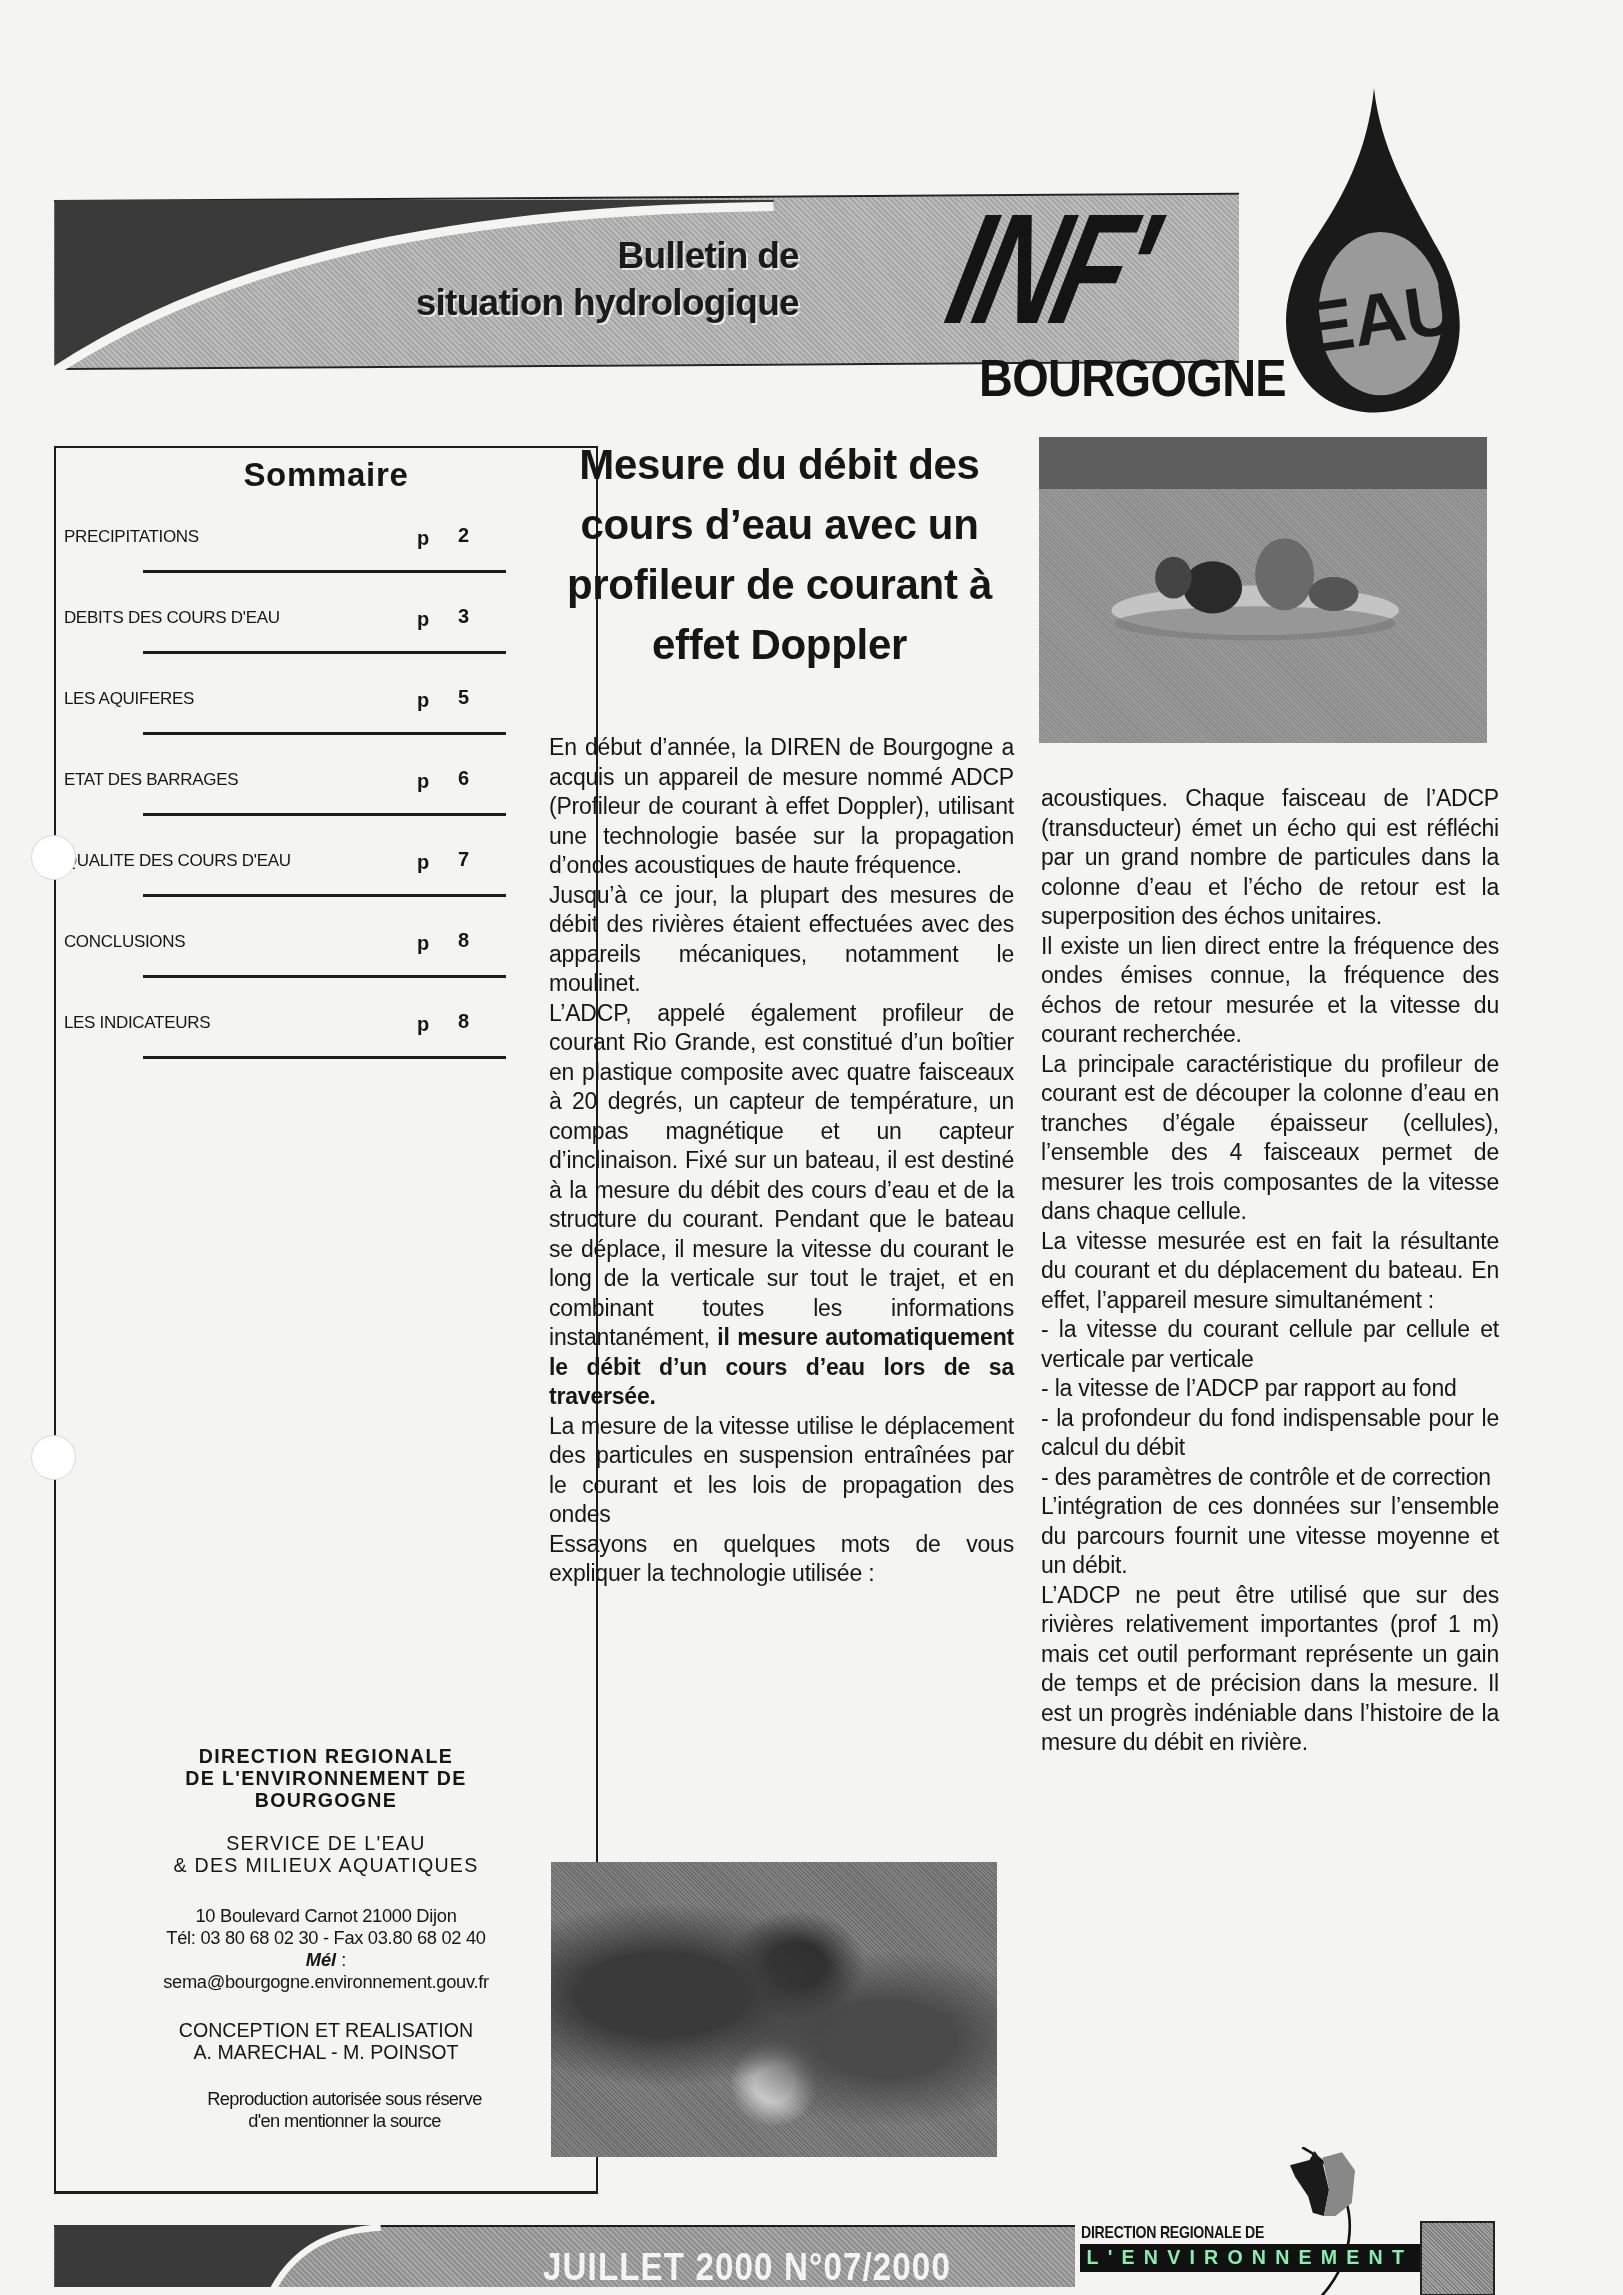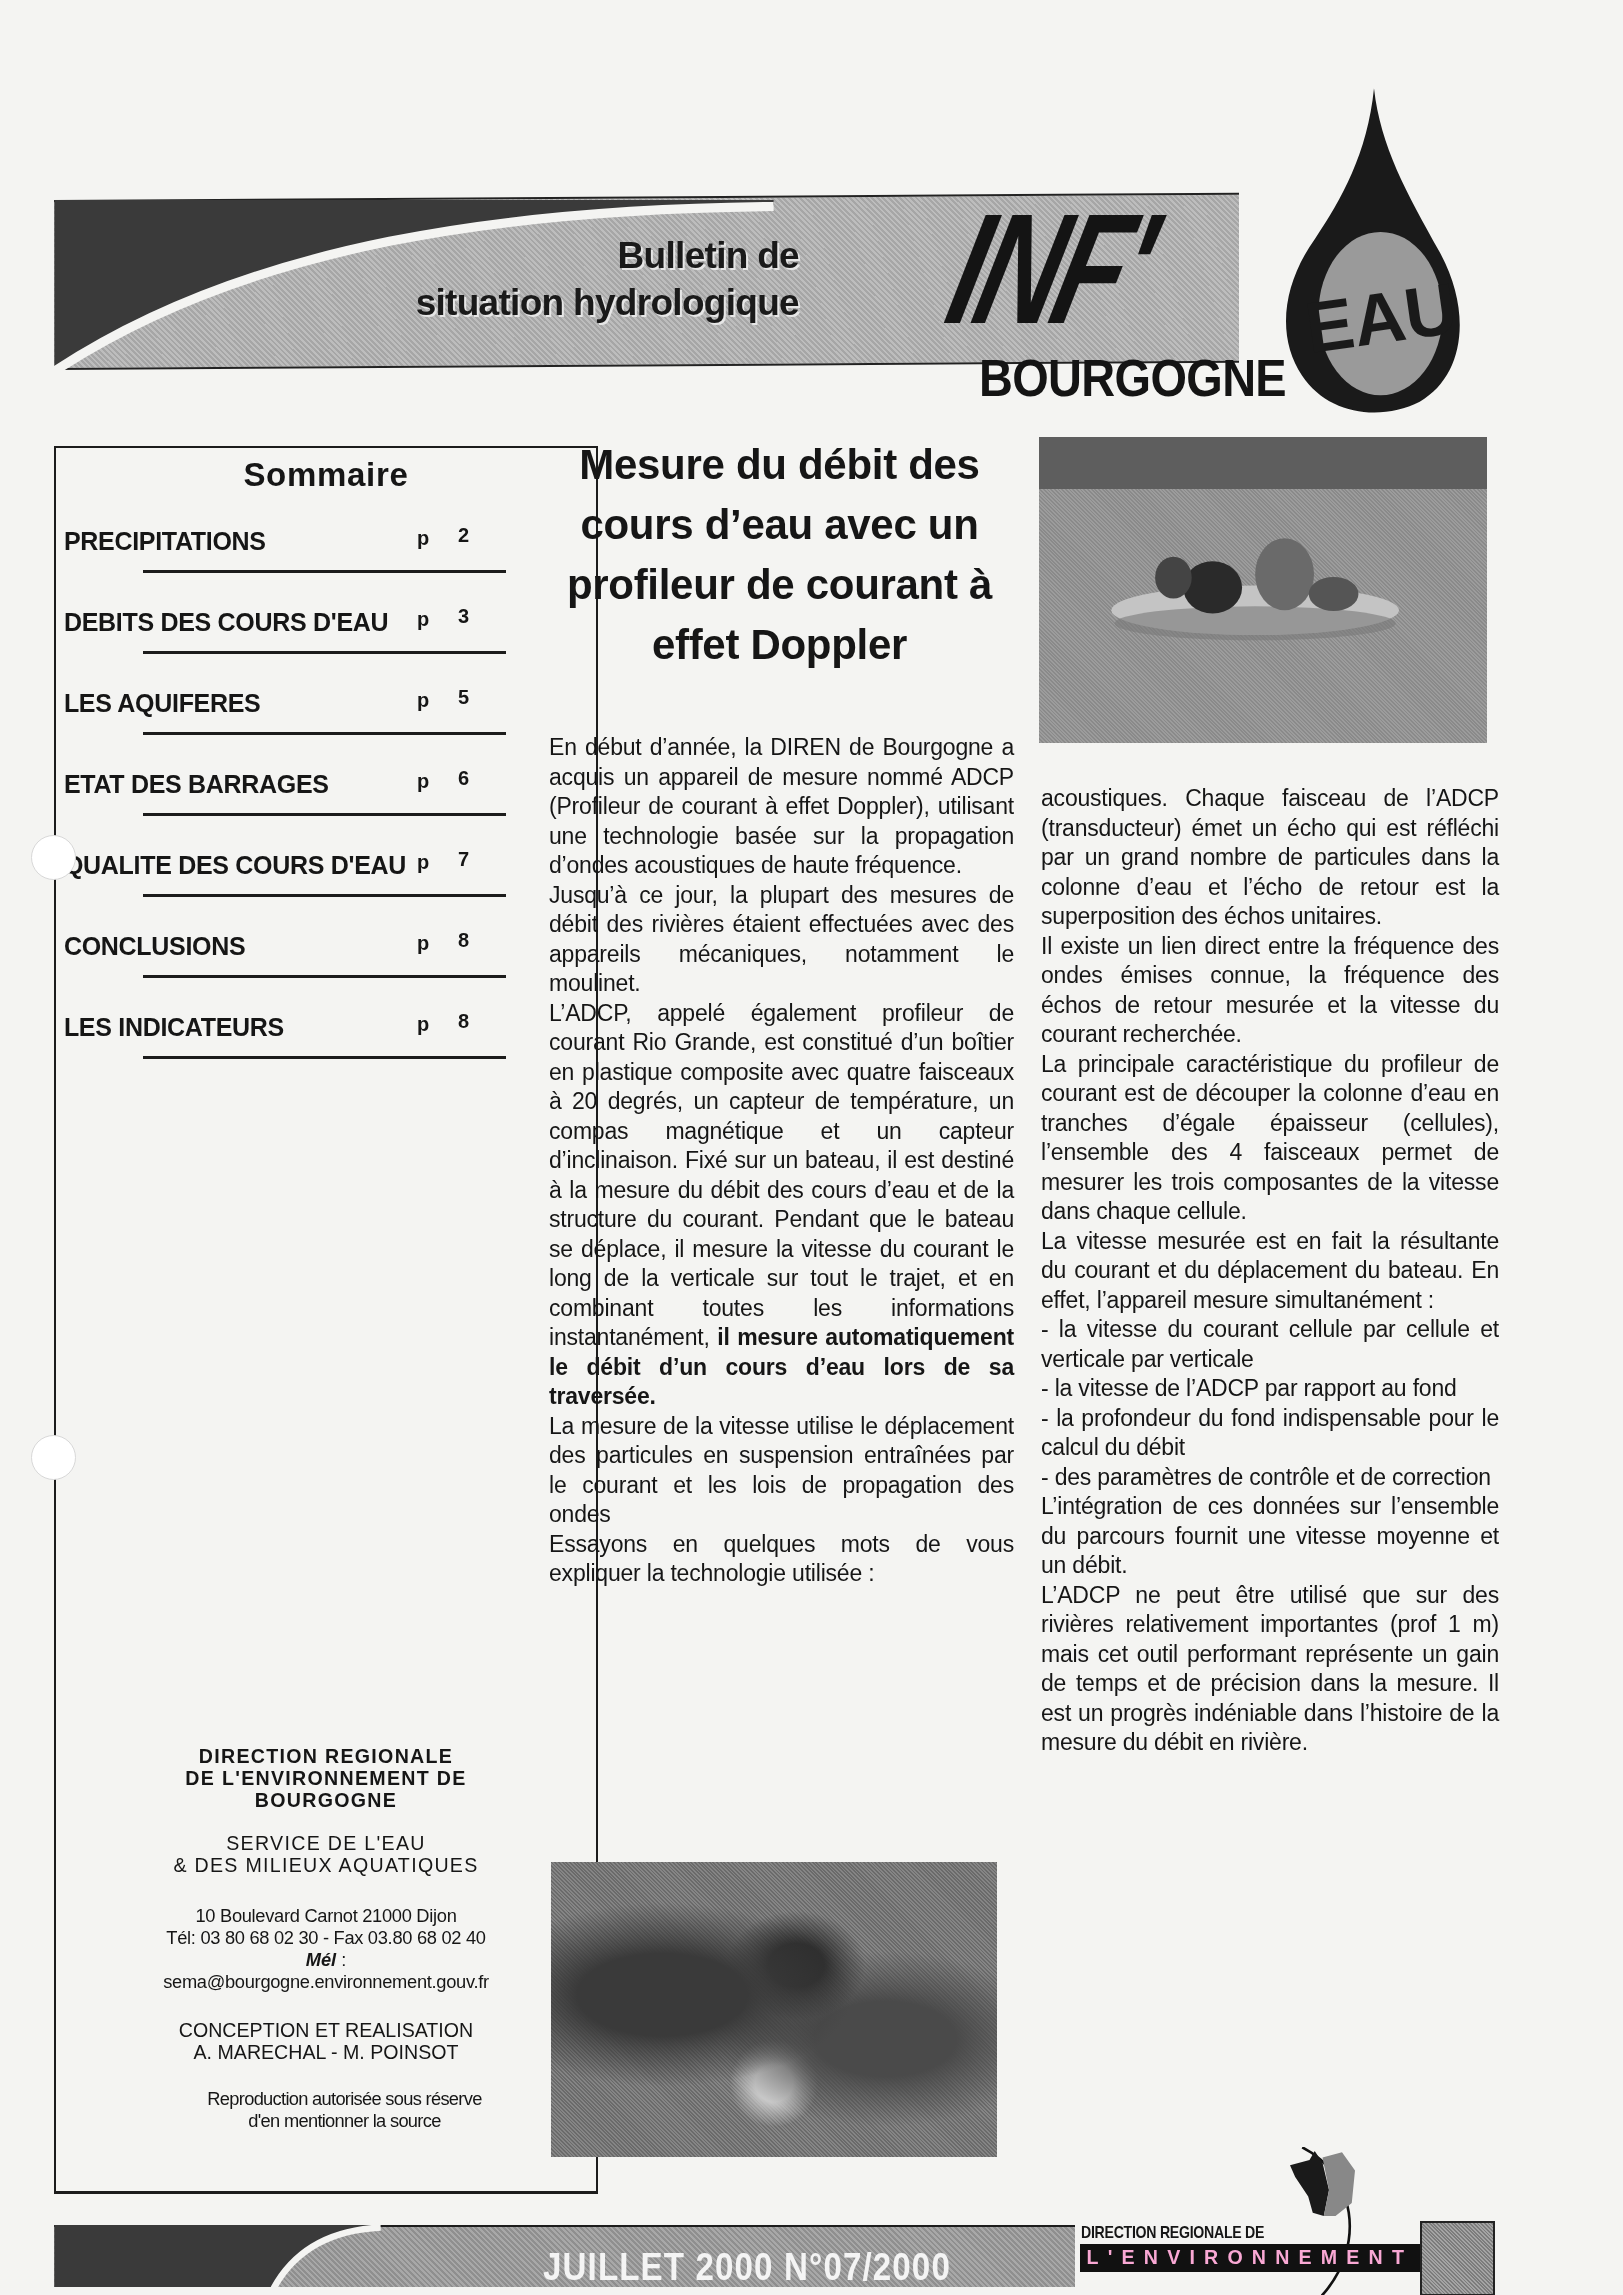--- a/index.html
+++ b/index.html
@@ -40,21 +40,21 @@
     position: absolute; left: 54px; top: 446px; width: 544px; height: 1748px;
     border: 2.6px solid #1c1c1c; border-bottom-width: 3.9px;
   }
   .som-title {
     position: absolute; left: 0; top: 7.9px; width: 100%; text-align: center;
     font-weight: bold; font-size: 33px; letter-spacing: 0.7px;
   }
   .toc { position: absolute; left: 7.9px; top: 79px; width: 440px; }
   .toc-item { position: relative; height: 81px; }
   .toc-label {
-    position: absolute; left: 0; top: 0; font-weight: bold; font-size: 25px; letter-spacing: -0.3px;
+    position: absolute; left: 0; top: 0; font-weight: normal; font-size: 17px; letter-spacing: -0.3px;
   }
   .toc-p { position: absolute; left: 353px; top: 0; font-weight: bold; font-size: 20px; }
   .toc-num { position: absolute; left: 394px; top: -2.6px; font-weight: bold; font-size: 20px; }
   .toc-rule { position: absolute; left: 79px; right: -2.6px; top: 43px; height: 2.6px; background: #1c1c1c; }
 
   .org-block { position: absolute; left: 0; top: 1297px; width: 100%; text-align: center; }
   .org-name { font-weight: bold; font-size: 19.6px; line-height: 22px; letter-spacing: 1.3px; }
   .org-service { margin-top: 21px; font-size: 19.6px; line-height: 22px; letter-spacing: 1.3px; }
   .org-addr { margin-top: 29px; font-size: 18.3px; line-height: 22px; letter-spacing: -0.3px; }
   .org-mel { font-size: 18.3px; line-height: 22px; font-weight: bold; font-style: italic; }
@@ -103,21 +103,21 @@
   .ftr-issue {
     position: absolute; left: 543px; top: 2246px; font-weight: bold; font-size: 39px; line-height: 41px;
     color: #f4f4f4; letter-spacing: 1.3px; transform: scaleX(0.85); transform-origin: left top;
   }
   .ftr-dir {
     position: absolute; left: 1081px; top: 2224px; font-weight: bold; font-size: 15.7px;
     letter-spacing: -0.3px; transform: scaleX(0.9); transform-origin: left top;
   }
   .ftr-env {
     position: absolute; left: 1080px; top: 2244px; width: 347px; height: 27.5px; background: #111;
-    color: #f9a8d4; font-weight: bold; font-size: 19.6px; line-height: 27.5px; letter-spacing: 9.2px; padding-left: 6.5px;
+    color: #86efac; font-weight: bold; font-size: 19.6px; line-height: 27.5px; letter-spacing: 9.2px; padding-left: 6.5px;
   }
   .ftr-arc { position: absolute; left: 1263px; top: 2147px; width: 98px; height: 149px; }
   .ftr-map { position: absolute; left: 1283px; top: 2151px; width: 79px; height: 65px; }
   .ftr-square {
     position: absolute; left: 1420px; top: 2221px; width: 75px; height: 75px;
     background: repeating-linear-gradient(45deg, #7c7c7c 0 1.3px, #a4a4a4 1.3px 2.6px);
     border: 2px solid #222;
   }
 </style>
 </head>

